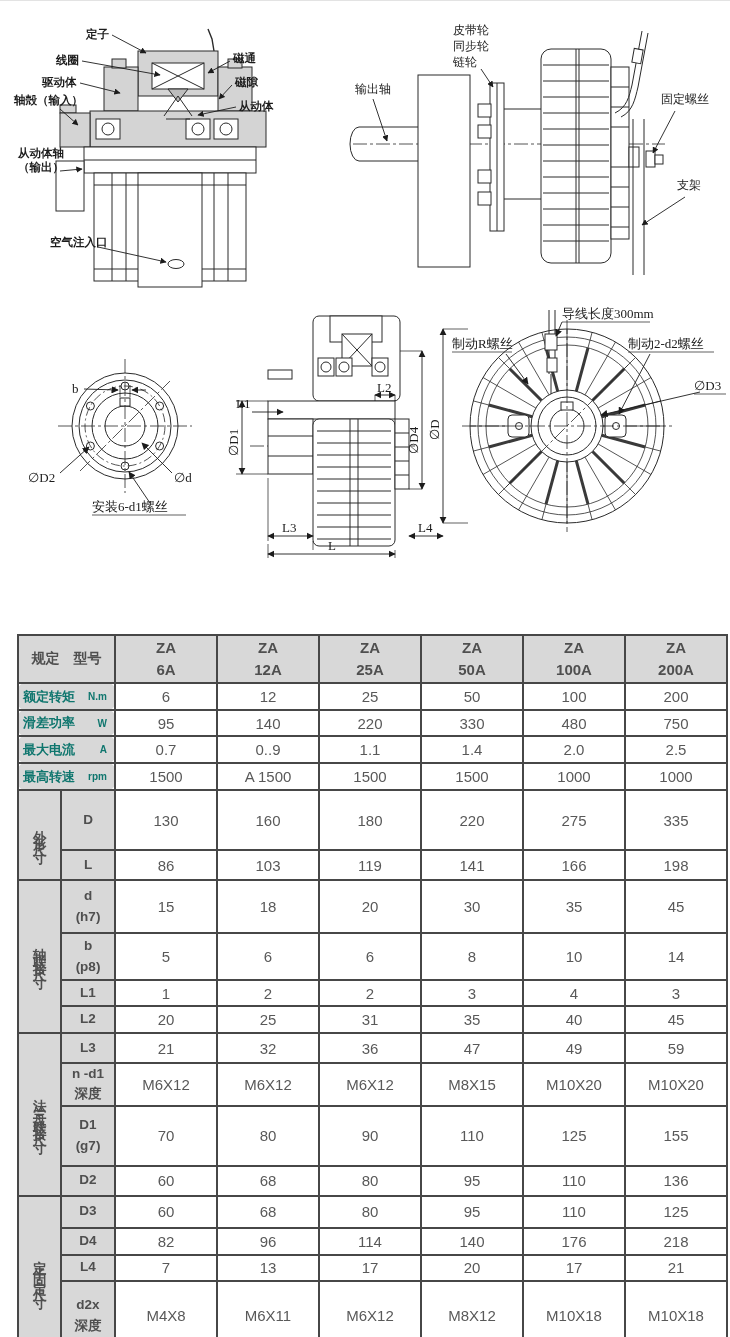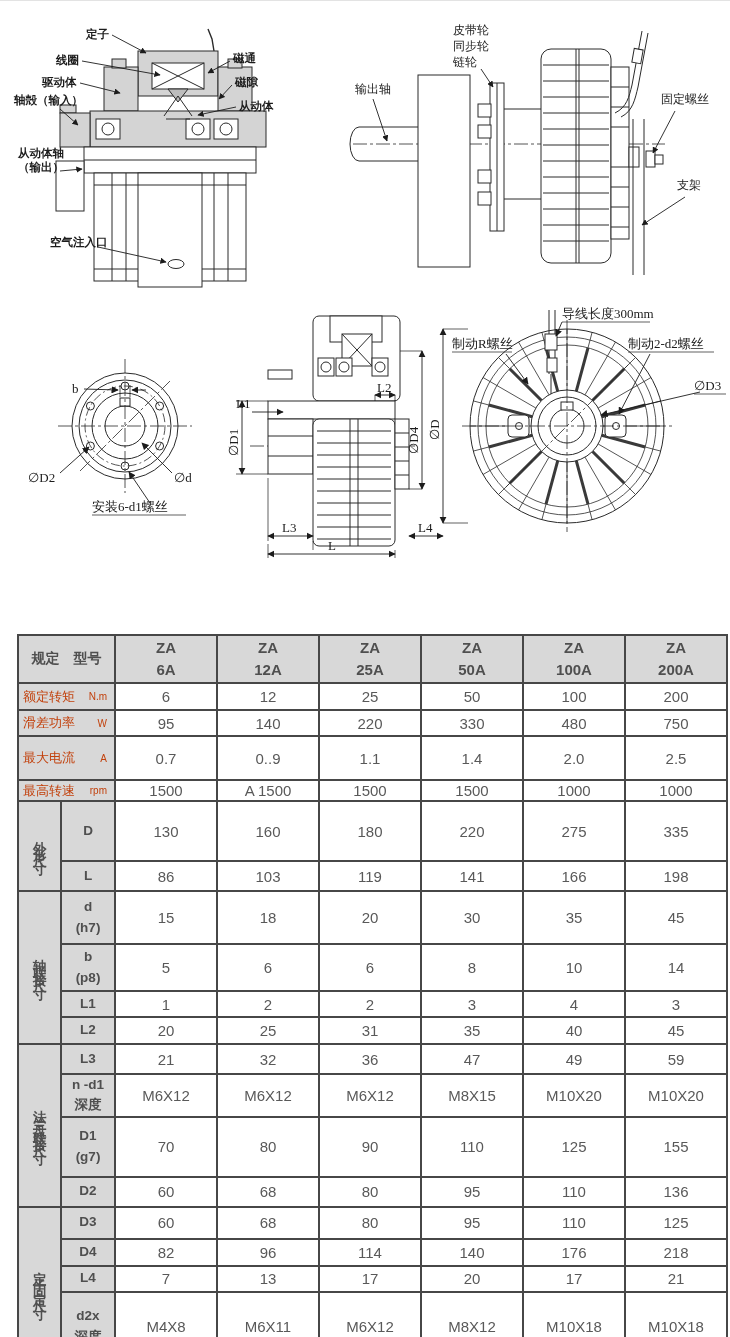--- a/index.html
+++ b/index.html
@@ -27,21 +27,21 @@
     border:2px solid #474747;padding:0;vertical-align:middle;text-align:center;
   }
   td.val{font-size:15px;color:#595959;background:#ffffff;}
   th.hdr{background:#d8d8d8;color:#4f4f4f;font-size:15px;font-weight:bold;}
   th.sub{background:#d8d8d8;color:#4f4f4f;font-size:13.5px;font-weight:bold;}
   th.grp{background:#d8d8d8;color:#4f4f4f;}
   th.grp span{
     writing-mode:vertical-lr;text-orientation:upright;
     letter-spacing:7px;font-size:13.5px;font-weight:bold;line-height:1;
   }
-  th.speclbl{background:#d8d8d8;color:#c2410c;font-weight:normal;}
+  th.speclbl{background:#d8d8d8;color:#0f766e;font-weight:bold;border-radius:7px;}
   th.speclbl .inner{
     display:flex;justify-content:space-between;align-items:center;
     padding:0 7px 0 4px;font-size:13px;
   }
   th.speclbl .inner .unit{font-size:10px;}
   .pre{white-space:pre-line;line-height:1.5;text-align:right;}
   .hdrlbl{display:flex;justify-content:center;gap:14px;font-size:14px;}
 </style>
 </head>
 <body>
@@ -344,35 +344,35 @@
               <span class="unit">W</span>
             </div>
         </th>
         <td class="val">95</td>
         <td class="val">140</td>
         <td class="val">220</td>
         <td class="val">330</td>
         <td class="val">480</td>
         <td class="val">750</td>
       </tr>
-      <tr style="height:44px">
+      <tr style="height:27px">
         <th class="speclbl" colspan="2">
           <div class="inner">
               <span>最大电流</span>
               <span class="unit">A</span>
             </div>
         </th>
         <td class="val">0.7</td>
         <td class="val">0..9</td>
         <td class="val">1.1</td>
         <td class="val">1.4</td>
         <td class="val">2.0</td>
         <td class="val">2.5</td>
       </tr>
-      <tr style="height:21px">
+      <tr style="height:27px">
         <th class="speclbl" colspan="2">
           <div class="inner">
               <span>最高转速</span>
               <span class="unit">rpm</span>
             </div>
         </th>
         <td class="val">1500</td>
         <td class="val">A  1500</td>
         <td class="val">1500</td>
         <td class="val">1500</td>

